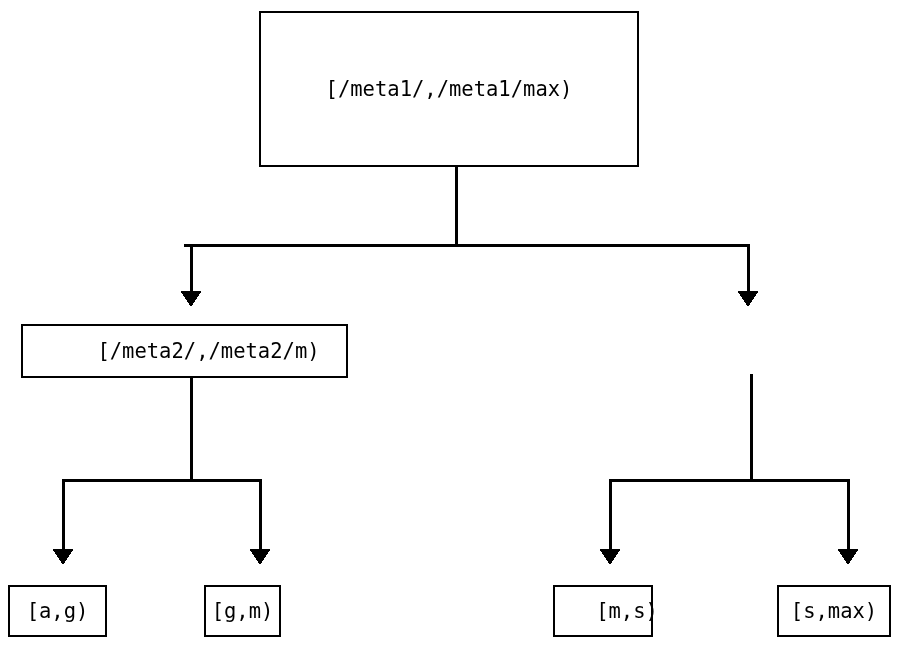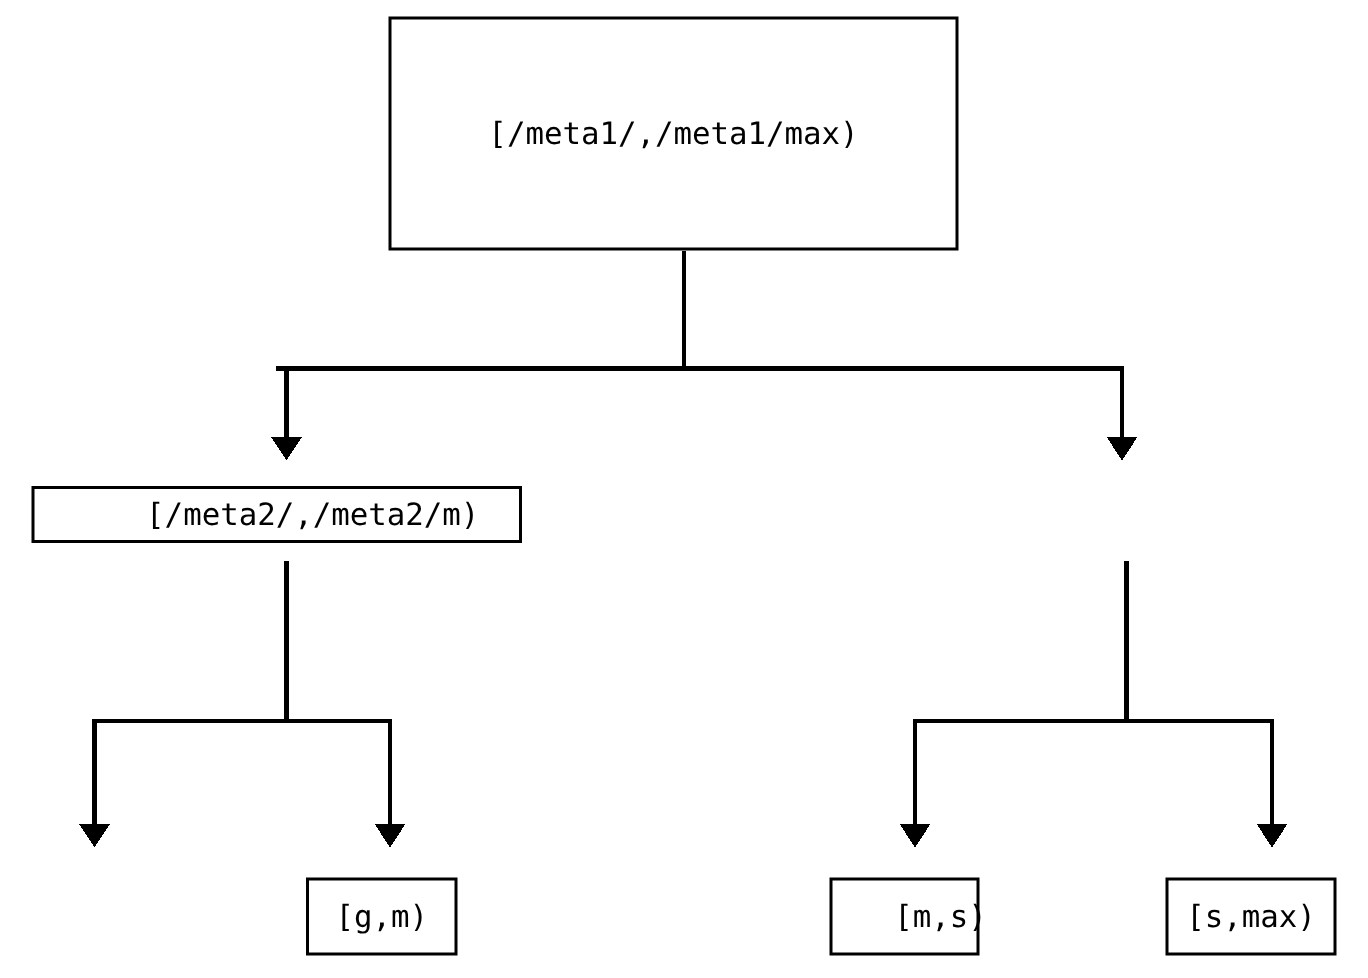--- a/index.html
+++ b/index.html
@@ -49,21 +49,21 @@
     top: 11px;
     width: 380px;
     height: 156px;
     align-items: center;
   }
   .node.root .node-label {
     font-size: 20.5px;
   }
   .node.mid {
     top: 324px;
-    height: 38px;
+    height: 54px;
     padding-left: 48px;
   }
   .node.mid .node-label {
     font-size: 20.5px;
   }
   .node.mid-left {
     left: 21px;
     width: 327px;
   }
   .node.mid-right {
@@ -71,21 +71,21 @@
     width: 322px;
   }
   .node.leaf {
     top: 585px;
     height: 52px;
   }
   .node.leaf .node-label {
     font-size: 20.5px;
   }
   .node.leaf-a-g   { left: 8px;   width: 99px; }
-  .node.leaf-g-m   { left: 204px; width: 101px; }
+  .node.leaf-g-m   { left: 204px; width: 77px; }
   .node.leaf-m-s   { left: 553px; width: 100px; padding-left: 48px; }
   .node.leaf-s-max { left: 777px; width: 114px; }
 </style>
 </head>
 <body>
 
 <div id="diagram">
 
   <svg id="edge-layer" width="912" height="652" viewBox="0 0 912 652" xmlns="http://www.w3.org/2000/svg" shape-rendering="crispEdges">
 
@@ -134,20 +134,23 @@
 
   <div class="node root">
     <span class="node-label">[/meta1/,/meta1/max)</span>
   </div>
 
   <div class="node mid mid-left">
     <span class="node-label">[/meta2/,/meta2/m)</span>
   </div>
 
 
+  <div class="node leaf leaf-a-g">
+    <span class="node-label">[a,g)</span>
+  </div>
 
   <div class="node leaf leaf-g-m">
     <span class="node-label">[g,m)</span>
   </div>
 
   <div class="node leaf leaf-m-s">
     <span class="node-label">[m,s)</span>
   </div>
 
   <div class="node leaf leaf-s-max">

